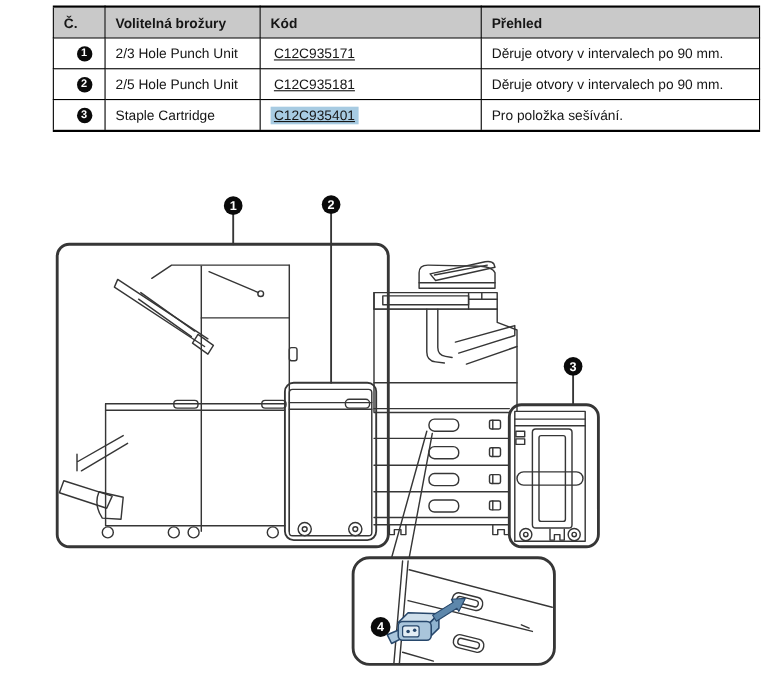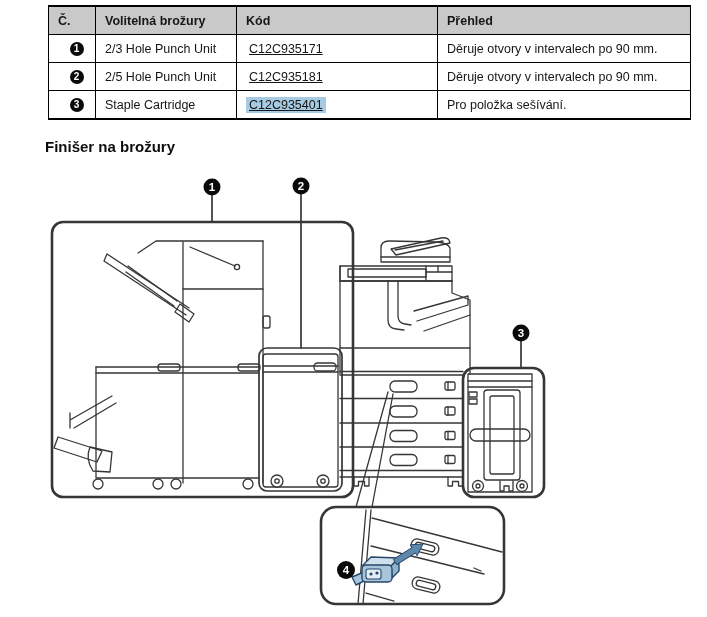--- a/index.html
+++ b/index.html
@@ -85,21 +85,20 @@
       </tr>
       <tr>
         <td class="cnum"><span class="numcircle">3</span></td>
         <td>Staple Cartridge</td>
         <td><span class="code hl">C12C935401</span></td>
         <td>Pro položka sešívání.</td>
       </tr>
     </tbody>
   </table>
 
-  <div class="section-heading">Finišer na brožury</div>
 
   <svg class="diagram" width="707" height="617" viewBox="0 0 707 617">
 
     <g>
 
       <path class="art" d="M138,253 L156,241 L263,241"></path>
       <path class="art" d="M183,242 V483"></path>
       <path class="art" d="M263,241 V483"></path>
       <path class="art" d="M190,247 L235,266"></path>
       <circle class="art" cx="237" cy="267" r="2.6"></circle>

